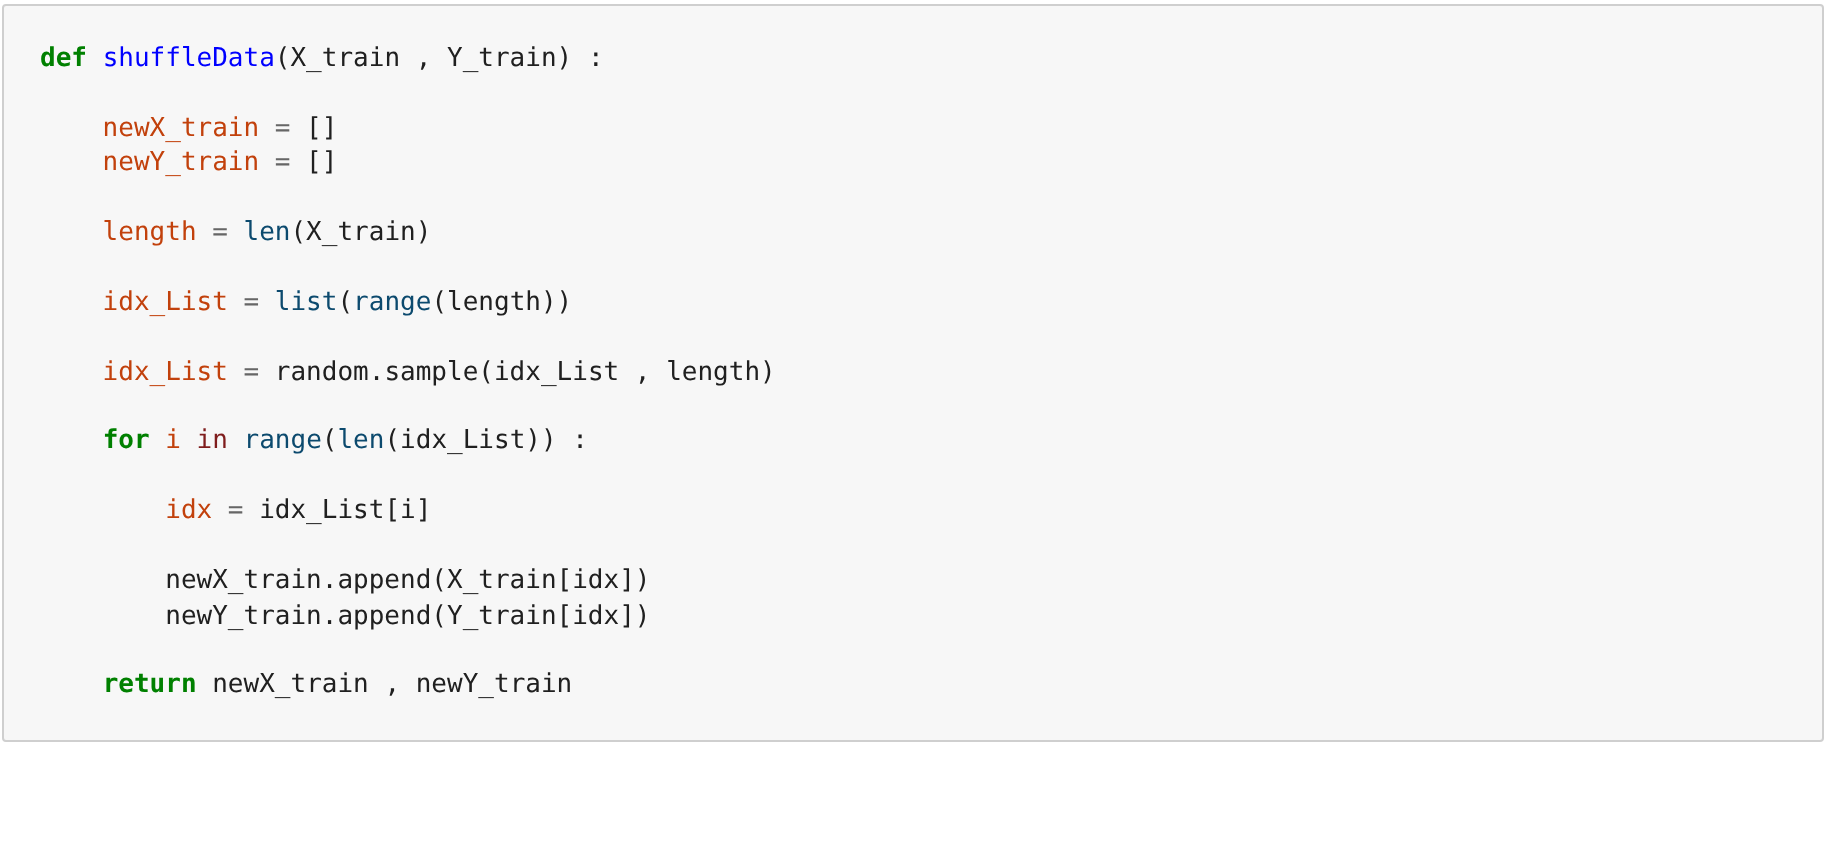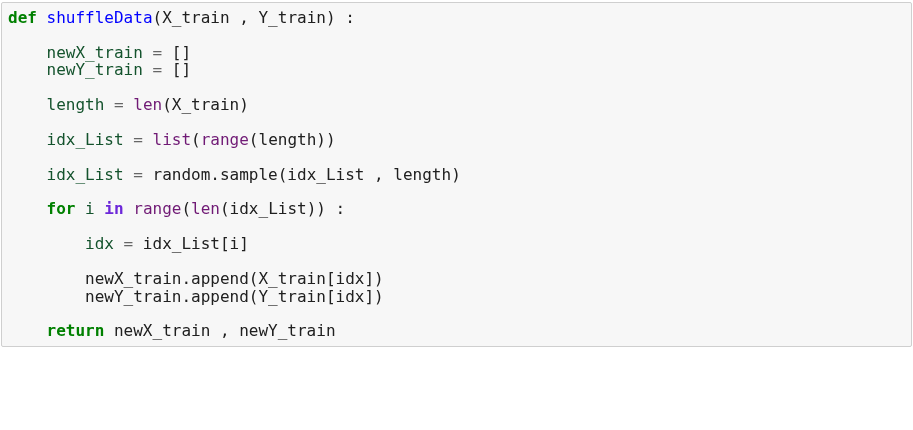--- a/index.html
+++ b/index.html
@@ -33,44 +33,44 @@
     margin: 0 1px 9px 1px;
     padding: 6px 4px 6px 6px;
     overflow: hidden;
   }
 
   .cell.first {
     margin-top: 2px;
   }
 
   .code {
-    margin: 0;
+    margin: 12px;
     padding: 0;
     font-family: "DejaVu Sans Mono", "Liberation Mono", monospace;
-    font-size: 16px;
+    font-size: 13px;
     line-height: 17.4px;
     color: #202020;
     white-space: pre;
     tab-size: 4;
   }
 
   .code .ln {
     display: block;
     min-height: 17.4px;
     white-space: pre;
   }
 
   
   .tok-k   { color: #008000; font-weight: bold; }   
-  .tok-kop { color: #6d28d9; font-weight: bold; }   
+  .tok-kop { color: #7f1d1d; font-weight: normal; }   
   .tok-nf  { color: #0000ff; }                      
-  .tok-nb  { color: #701a75; }                      
+  .tok-nb  { color: #0c4a6e; }                      
   .tok-p   { color: #202020; }                      
   .tok-o   { color: #666666; }                      
-  .tok-n   { color: #14532d; }                      
+  .tok-n   { color: #c2410c; }                      
 </style>
 </head>
 <body>
 
 <div class="notebook">
   <div id="cells-root">
       <div class="cell first">
         <pre class="code"><span class="ln"><span class="tok-k">def</span><span class="tok-p"> </span><span class="tok-nf">shuffleData</span><span class="tok-p">(X_train , Y_train) :</span></span><span class="ln">&nbsp;</span><span class="ln"><span class="tok-n">    newX_train </span><span class="tok-o">=</span><span class="tok-p"> []</span></span><span class="ln"><span class="tok-n">    newY_train </span><span class="tok-o">=</span><span class="tok-p"> []</span></span><span class="ln">&nbsp;</span><span class="ln"><span class="tok-n">    length </span><span class="tok-o">=</span><span class="tok-p"> </span><span class="tok-nb">len</span><span class="tok-p">(X_train)</span></span><span class="ln">&nbsp;</span><span class="ln"><span class="tok-n">    idx_List </span><span class="tok-o">=</span><span class="tok-p"> </span><span class="tok-nb">list</span><span class="tok-p">(</span><span class="tok-nb">range</span><span class="tok-p">(length))</span></span><span class="ln">&nbsp;</span><span class="ln"><span class="tok-n">    idx_List </span><span class="tok-o">=</span><span class="tok-p"> random.sample(idx_List , length)</span></span><span class="ln">&nbsp;</span><span class="ln"><span class="tok-p">    </span><span class="tok-k">for</span><span class="tok-n"> i </span><span class="tok-kop">in</span><span class="tok-p"> </span><span class="tok-nb">range</span><span class="tok-p">(</span><span class="tok-nb">len</span><span class="tok-p">(idx_List)) :</span></span><span class="ln">&nbsp;</span><span class="ln"><span class="tok-n">        idx </span><span class="tok-o">=</span><span class="tok-p"> idx_List[i]</span></span><span class="ln">&nbsp;</span><span class="ln"><span class="tok-p">        newX_train.append(X_train[idx])</span></span><span class="ln"><span class="tok-p">        newY_train.append(Y_train[idx])</span></span><span class="ln">&nbsp;</span><span class="ln"><span class="tok-p">    </span><span class="tok-k">return</span><span class="tok-p"> newX_train , newY_train</span></span></pre>
       </div>
     </div>

